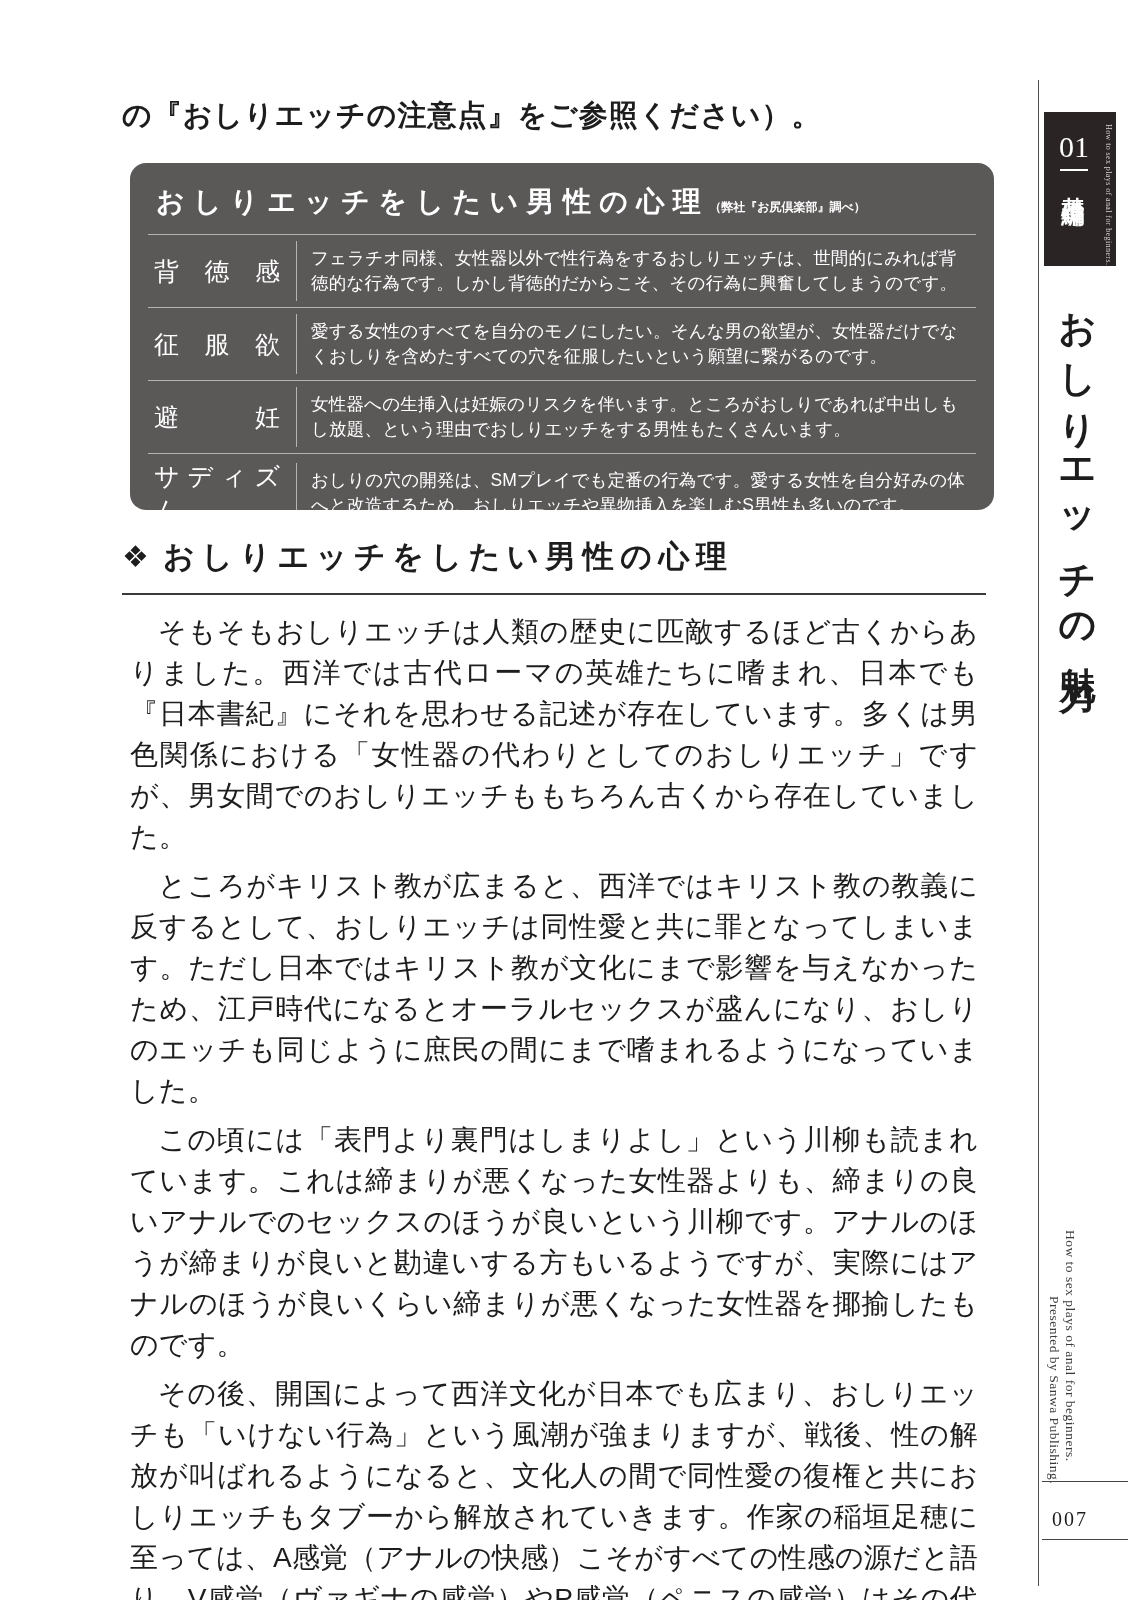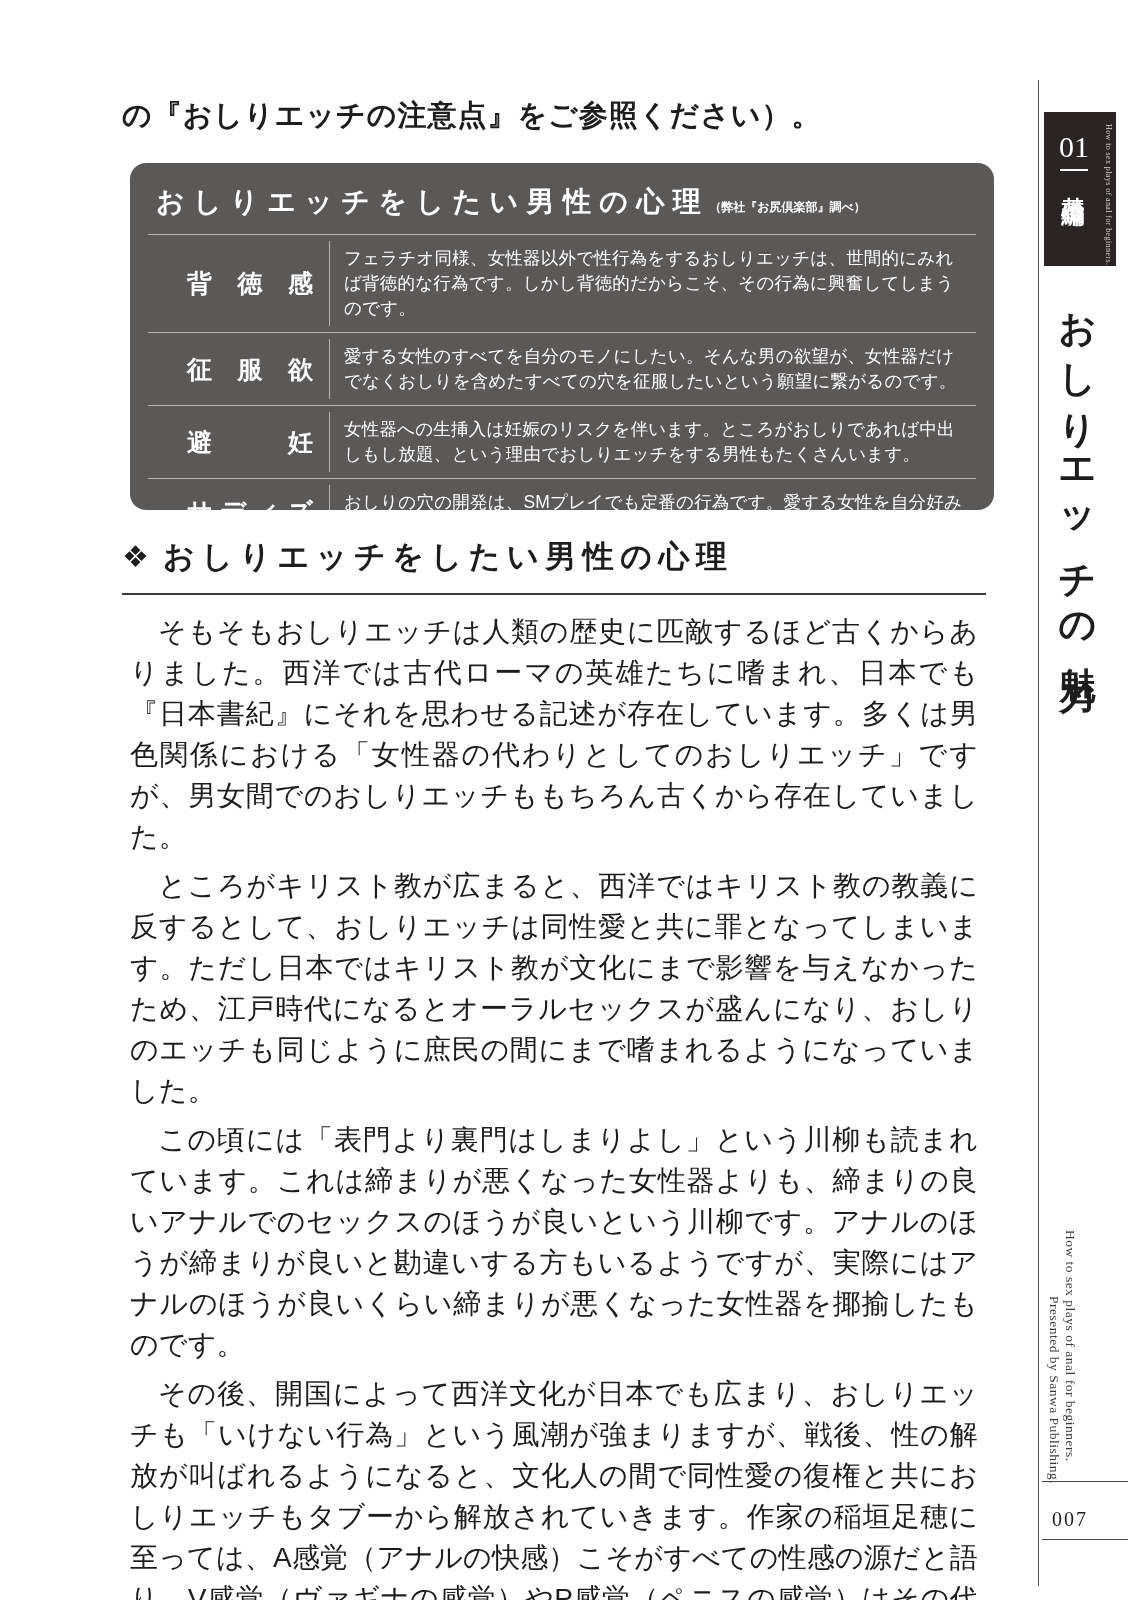--- a/index.html
+++ b/index.html
@@ -24,23 +24,23 @@
   }
   .panel-title{font-size:28px;font-weight:bold;letter-spacing:0.30em;}
   .panel-note{font-size:12px;font-weight:bold;margin-left:0;}
   .panel-row{
     display:flex;align-items:stretch;flex:1;
     border-top:1px solid rgba(255,255,255,0.55);
     margin:0 18px;padding:6px 0;
   }
   .row-label{
     width:148px;flex:none;align-self:center;
-    font-size:25px;font-weight:bold;
+    font-size:25px;font-weight:normal;
     text-align:justify;text-align-last:justify;
-    padding:0 16px 0 6px;box-sizing:border-box;margin-left:33px;
+    padding:0 16px 0 6px;box-sizing:border-box;
   }
   .row-text{
     flex:1;border-left:1px solid rgba(255,255,255,0.55);
     padding:5px 6px 5px 14px;align-self:center;
     font-size:17.5px;line-height:25px;font-weight:500;letter-spacing:0.2px;
   }
   
   .section-head{
     position:absolute;left:122px;top:536px;width:864px;
     border-bottom:2px solid #3a3a3a;padding-bottom:15px;

